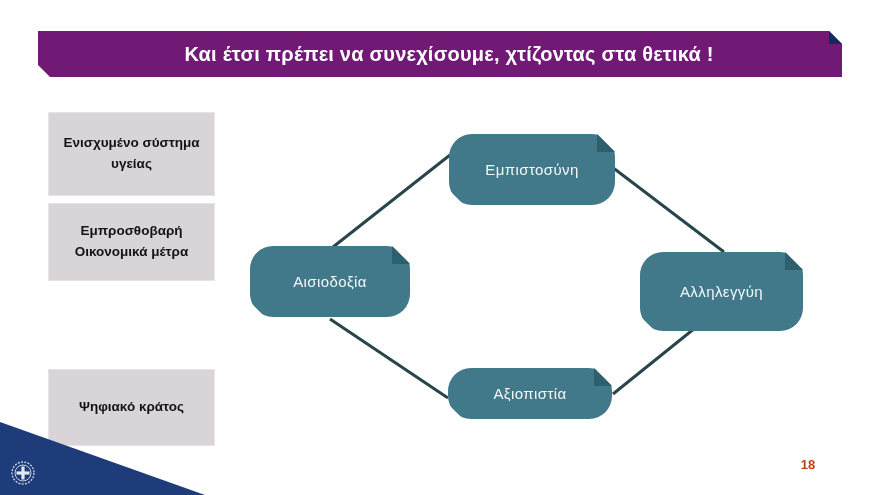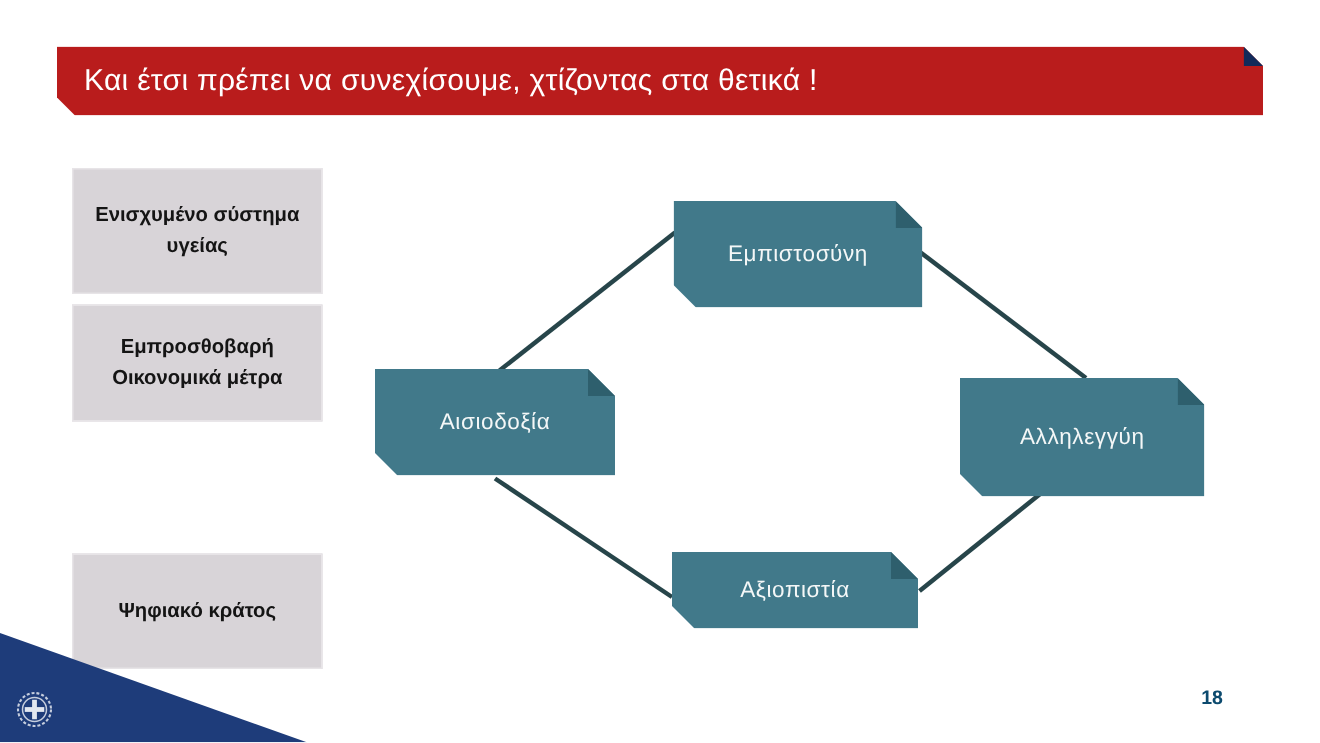--- a/index.html
+++ b/index.html
@@ -9,23 +9,23 @@
   .slide{position:absolute;inset:0;background:#ffffff;}
 
   
   .fold-wrap{position:absolute;}
   .fold-face{position:absolute;inset:0;display:flex;align-items:center;justify-content:center;}
   .fold-tri{position:absolute;top:0;right:0;}
 
   
   .banner{left:38px;top:31px;width:804px;height:46px;}
   .banner .fold-face{
-    background:#b91c1c;
+    background:#701a75;
     clip-path:polygon(0 0, calc(100% - 13px) 0, 100% 13px, 100% 100%, 12px 100%, 0 calc(100% - 12px));
-    justify-content:flex-start;padding-left:18px;box-sizing:border-box;
+    justify-content:center;padding-left:18px;box-sizing:border-box;font-weight:bold;
   }
   .banner .fold-tri{width:13px;height:13px;background:#122a5a;
     clip-path:polygon(0 0, 100% 100%, 0 100%);}
   .banner-text{color:#ffffff;font-size:20px;letter-spacing:0.2px;}
 
   
   .gray-box{position:absolute;left:48px;width:167px;background:#d8d4d8;
     border:1px solid #e7e4e7;box-sizing:border-box;
     display:flex;align-items:center;justify-content:center;text-align:center;}
   .gray-box .lbl{font-weight:bold;font-size:13.5px;color:#141414;line-height:1.55;padding:4px 10px;}
@@ -34,35 +34,36 @@
   .g3{top:288px;height:77px;}
   .g4{top:369px;height:77px;}
 
   
   .lines{position:absolute;left:0;top:0;width:880px;height:495px;pointer-events:none;}
 
   
   .teal .fold-face{
     background:#41798a;
     clip-path:polygon(0 0, calc(100% - 18px) 0, 100% 18px, 100% 100%, 15px 100%, 0 calc(100% - 15px));
+    border-radius:23px;
   }
   .teal .fold-tri{width:18px;height:18px;background:#2e5f6d;
     clip-path:polygon(0 0, 100% 100%, 0 100%);}
   .teal .lbl{color:#f4f7f7;font-size:15px;letter-spacing:0.4px;}
   .n-top{left:449px;top:134px;width:166px;height:71px;}
   .n-left{left:250px;top:246px;width:160px;height:71px;}
   .n-right{left:640px;top:252px;width:163px;height:79px;}
   .n-bottom{left:448px;top:368px;width:164px;height:51px;}
 
   
   .corner-triangle{position:absolute;left:0;top:422px;width:205px;height:73px;
     background:#1e3c7a;clip-path:polygon(0 0, 100% 100%, 0 100%);}
   .emblem{position:absolute;left:10px;top:38px;}
   .page-number{position:absolute;left:793px;top:457px;width:30px;text-align:center;
-    font-weight:bold;font-size:13px;color:#0c4a6e;}
+    font-weight:bold;font-size:13px;color:#c2410c;}
 </style>
 </head>
 <body>
 
 <div class="slide">
 
   <div class="fold-wrap banner">
     <div class="fold-face">
       <span class="banner-text">Και έτσι πρέπει να συνεχίσουμε, χτίζοντας στα θετικά !</span>
     </div>

